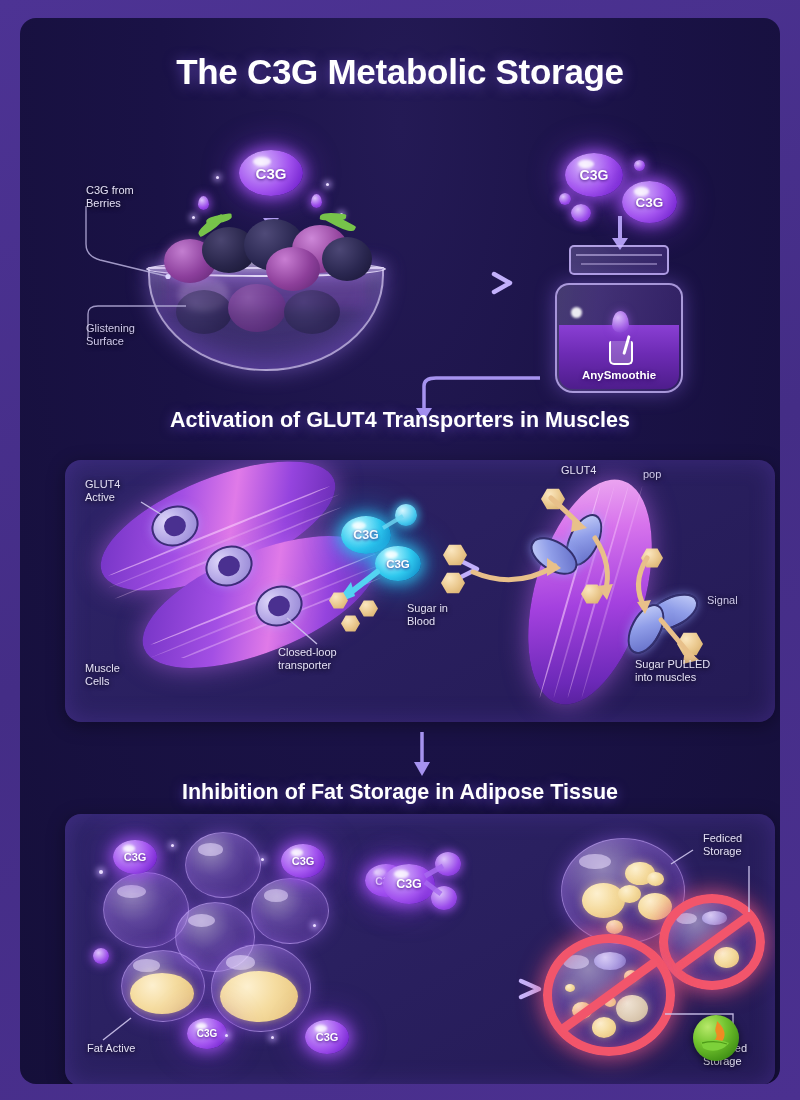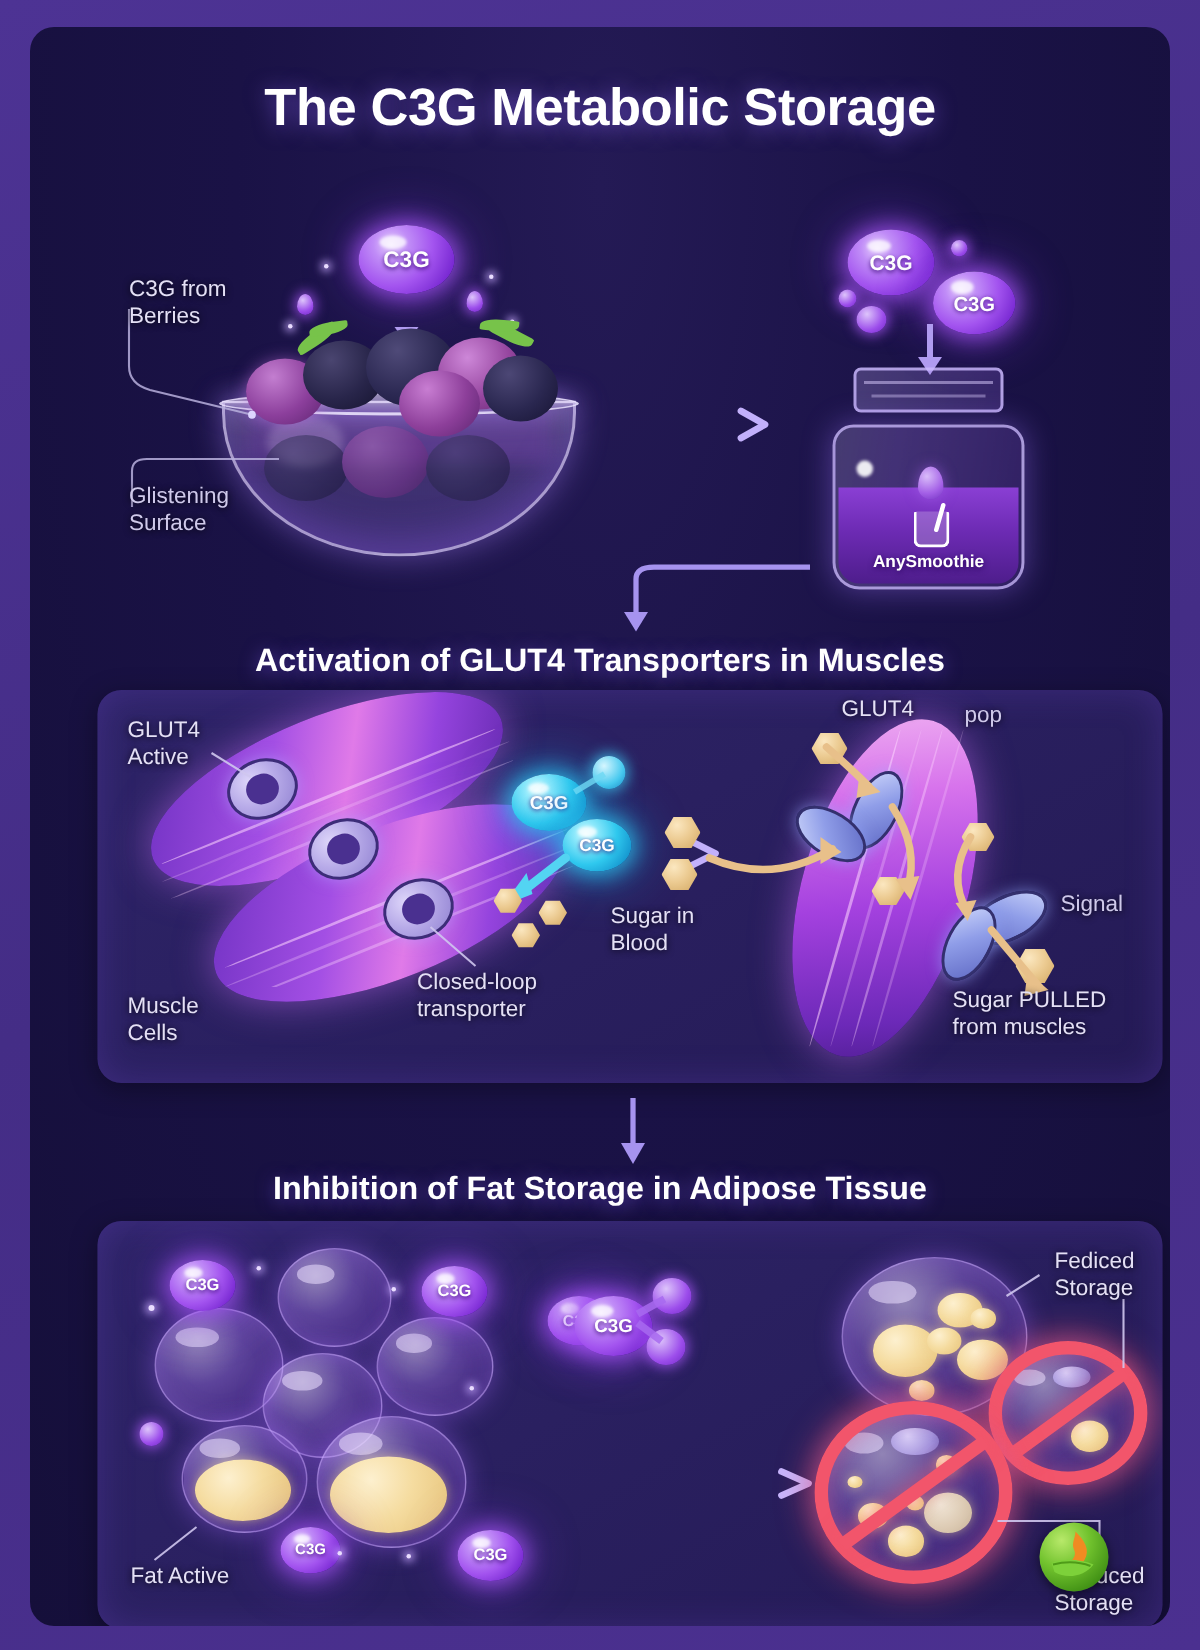--- a/index.html
+++ b/index.html
@@ -29,21 +29,21 @@
     text-align: center;
     font-size: 35px; font-weight: 700; letter-spacing: -0.3px;
     color: #ffffff;
     text-shadow: 0 2px 14px rgba(150,110,255,.55);
   }
 
   
   .lbl {
     position: absolute;
     color: #e4e0f5;
-    font-size: 15px;
+    font-size: 11px;
     line-height: 1.22;
     text-shadow: 0 1px 5px rgba(0,0,0,.85);
     white-space: pre-line;
   }
   .lbl.dim { color: #cfc9ea; }
 
   
   .section-head {
     position: absolute; left: 0; width: 100%;
     text-align: center;
@@ -339,21 +339,21 @@
       <div style="position:absolute;left:68px;top:50px;width:3px;height:20px;background:#fff;transform:rotate(16deg);border-radius:2px;"></div>
       <div class="bottle-label" style="top:84px;">AnySmoothie</div>
     </div>
   </div>
 
   <svg class="arrow-svg" style="left:392px;top:358px;" width="130" height="46">
     <path d="M12 42 L12 10 Q12 2 24 2 L128 2" stroke="#a693ef" stroke-width="3.5" fill="none"></path>
     <path d="M4 32 L12 45 L20 32 Z" fill="#a693ef"></path>
   </svg>
 
-  <div class="section-head" style="top:410px;">Activation of GLUT4 Transporters in Muscles</div>
+  <div class="section-head" style="top:390px;">Activation of GLUT4 Transporters in Muscles</div>
 
   <div class="panel" style="left:45px;top:442px;width:710px;height:262px;">
 
     <div style="position:absolute;left:0;top:0;width:355px;height:262px;">
       <div class="muscle" style="left:28px;top:18px;width:250px;height:96px;border-radius:50%;transform:rotate(-22deg);"></div>
       <div class="muscle" style="left:70px;top:92px;width:250px;height:100px;border-radius:50%;transform:rotate(-22deg);"></div>
       <div style="position:absolute;left:28px;top:18px;width:300px;height:180px;overflow:hidden;">
         <div class="fiber" style="left:6px;top:52px;width:240px;height:2px;transform:rotate(-22deg);"></div>
         <div class="fiber" style="left:6px;top:62px;width:250px;height:2px;transform:rotate(-22deg);opacity:.45;"></div>
         <div class="fiber" style="left:12px;top:74px;width:246px;height:2px;transform:rotate(-22deg);opacity:.6;"></div>
@@ -451,21 +451,21 @@
           <path d="M230 168 L244 180 L228 184 Z"></path>
         </g>
       </svg>
 
       <div class="lbl" style="left:96px;top:4px;width:70px;">GLUT4</div>
       <div class="lbl dim" style="left:178px;top:8px;width:40px;">pop</div>
       <div class="lbl" style="left:-58px;top:142px;width:80px;">Sugar in
 Blood</div>
       <div class="lbl dim" style="left:242px;top:134px;width:60px;">Signal</div>
       <div class="lbl" style="left:170px;top:198px;width:140px;">Sugar PULLED
-from muscles</div>
+into muscles</div>
     </div>
   </div>
 
   <svg class="arrow-svg" style="left:390px;top:714px;" width="24" height="46">
     <path d="M12 0 L12 32" stroke="#a693ef" stroke-width="3.5" fill="none"></path>
     <path d="M4 30 L12 44 L20 30 Z" fill="#a693ef"></path>
   </svg>
 
   <div class="section-head" style="top:762px;">Inhibition of Fat Storage in Adipose Tissue</div>
 

